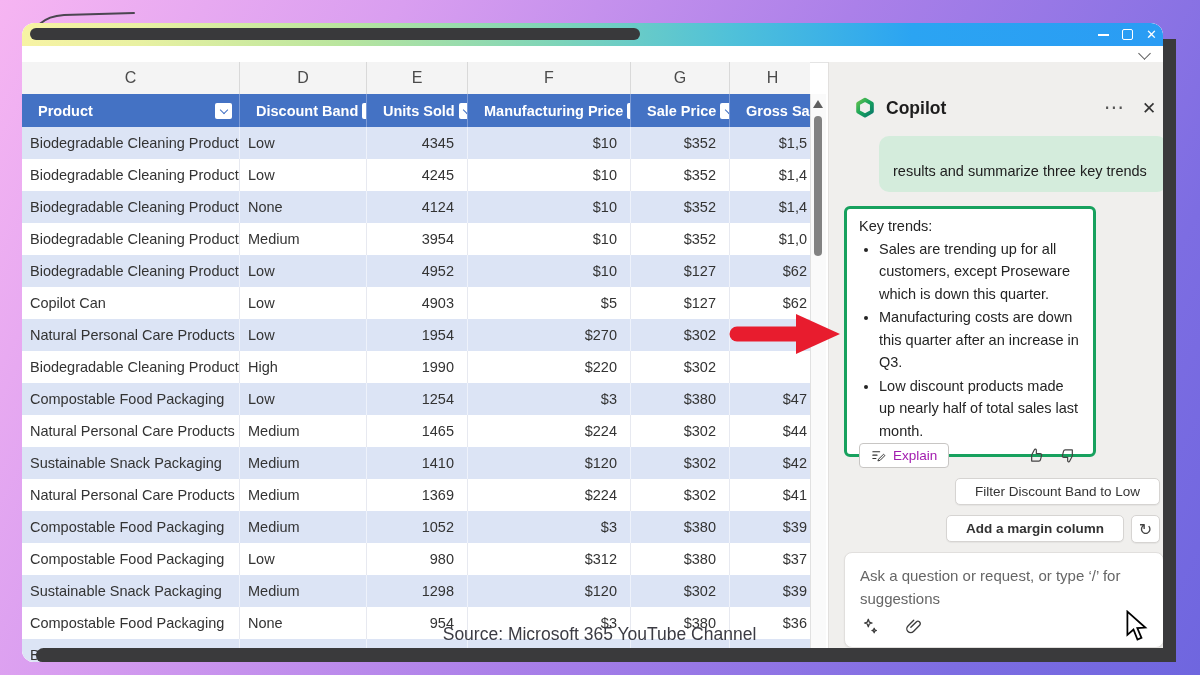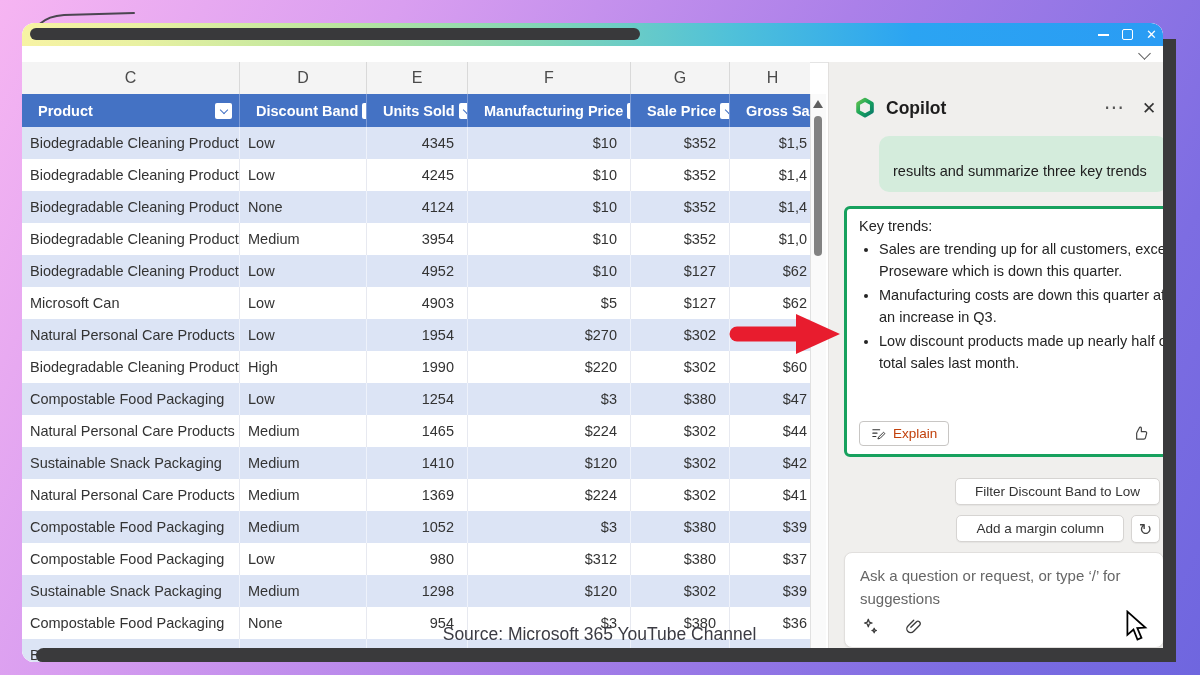--- a/index.html
+++ b/index.html
@@ -58,34 +58,34 @@
   .panel{position:absolute;left:806px;top:39px;width:335px;height:600px;background:#f0efed;border-left:1px solid #e2e0de;}
   .cp-header{position:absolute;left:0;top:0;width:100%;height:70px;}
   .cp-logo{position:absolute;left:25px;top:35px;width:22px;height:22px;}
   .cp-title{position:absolute;left:57px;top:36px;font-size:17.5px;font-weight:600;color:#1d1d1d;}
   .cp-menu{position:absolute;left:275px;top:33px;font-size:20px;color:#555;letter-spacing:1px;}
   .cp-close{position:absolute;left:313px;top:36px;font-size:17px;color:#333;}
 
   .bubble{position:absolute;left:50px;top:74px;width:288px;height:56px;background:#d4ecdc;border-radius:10px;
     font-size:14.5px;color:#202020;line-height:1.6;padding:24px 14px;box-sizing:border-box;}
 
-  .card{position:absolute;left:15px;top:144px;width:357px;height:251px;background:#fff;border:3px solid #17a15e;
+  .card{position:absolute;left:15px;top:144px;width:252px;height:251px;background:#fff;border:3px solid #17a15e;
     border-radius:6px;box-sizing:border-box;padding:9px 12px 8px 12px;display:flex;flex-direction:column;}
   .card-heading{font-size:14.5px;color:#242424;margin:0 0 2px 0;}
-  .card ul{margin:2px 0 8px 0;padding-left:20px;}
+  .card ul{margin:2px 0 0 0;padding-left:20px;}
   .card li{font-size:14.5px;color:#242424;line-height:1.55;margin-bottom:1px;}
   .card-footer{margin-top:auto;display:flex;align-items:center;justify-content:space-between;}
   .explain-btn{display:inline-flex;align-items:center;gap:7px;background:#fff;border:1px solid #c8c6c4;border-radius:4px;
-    padding:4px 11px;font-size:13.5px;color:#c2410c;}
+    padding:4px 11px;font-size:13.5px;color:#a21caf;}
   .fb-icons{display:flex;gap:16px;align-items:center;padding-right:4px;}
 
   .chip{position:absolute;background:#fff;border:1px solid #d6d4d2;border-radius:5px;padding:5px 19px;
     font-size:13.5px;color:#333;white-space:nowrap;box-shadow:0 1px 1px rgba(0,0,0,0.05);}
   .chip-1{right:4px;top:416px;}
-  .chip-2{right:40px;top:453px;}
+  .chip-2{right:40px;top:453px;font-weight:bold;}
   .refresh-btn{position:absolute;right:4px;top:453px;width:27px;height:26px;background:#fff;border:1px solid #d6d4d2;
     border-radius:5px;display:flex;align-items:center;justify-content:center;font-size:16px;color:#444;box-shadow:0 1px 1px rgba(0,0,0,0.05);}
 
   .input-box{position:absolute;left:15px;top:490px;width:320px;height:96px;background:#fff;border:1px solid #e1dfdd;
     border-radius:8px;box-sizing:border-box;box-shadow:0 1px 2px rgba(0,0,0,0.06);padding-left:12px;}
   .placeholder{position:absolute;left:15px;top:11px;width:290px;font-size:15px;color:#666;line-height:1.55;}
   .input-icons{position:absolute;left:17px;bottom:12px;display:flex;gap:25px;align-items:center;}
 
   .cursor{position:absolute;left:295px;top:548px;z-index:90;}
 
@@ -216,21 +216,21 @@
             <div class="t-row">
               <div class="cell">Biodegradable Cleaning Products</div>
               <div class="cell">Low</div>
               <div class="cell num">4952</div>
               <div class="cell num">$10</div>
               <div class="cell num">$127</div>
               <div class="cell gross">$62</div>
             </div>
 
             <div class="t-row">
-              <div class="cell">Microsoft Can</div>
+              <div class="cell">Copilot Can</div>
               <div class="cell">Low</div>
               <div class="cell num">4903</div>
               <div class="cell num">$5</div>
               <div class="cell num">$127</div>
               <div class="cell gross">$62</div>
             </div>
 
             <div class="t-row">
               <div class="cell">Natural Personal Care Products</div>
               <div class="cell">Low</div>
@@ -239,21 +239,20 @@
               <div class="cell num">$302</div>
               <div class="cell gross">$4</div>
             </div>
 
             <div class="t-row">
               <div class="cell">Biodegradable Cleaning Products</div>
               <div class="cell">High</div>
               <div class="cell num">1990</div>
               <div class="cell num">$220</div>
               <div class="cell num">$302</div>
-              <div class="cell gross">$60</div>
             </div>
 
             <div class="t-row">
               <div class="cell">Compostable Food Packaging</div>
               <div class="cell">Low</div>
               <div class="cell num">1254</div>
               <div class="cell num">$3</div>
               <div class="cell num">$380</div>
               <div class="cell gross">$47</div>
             </div>

